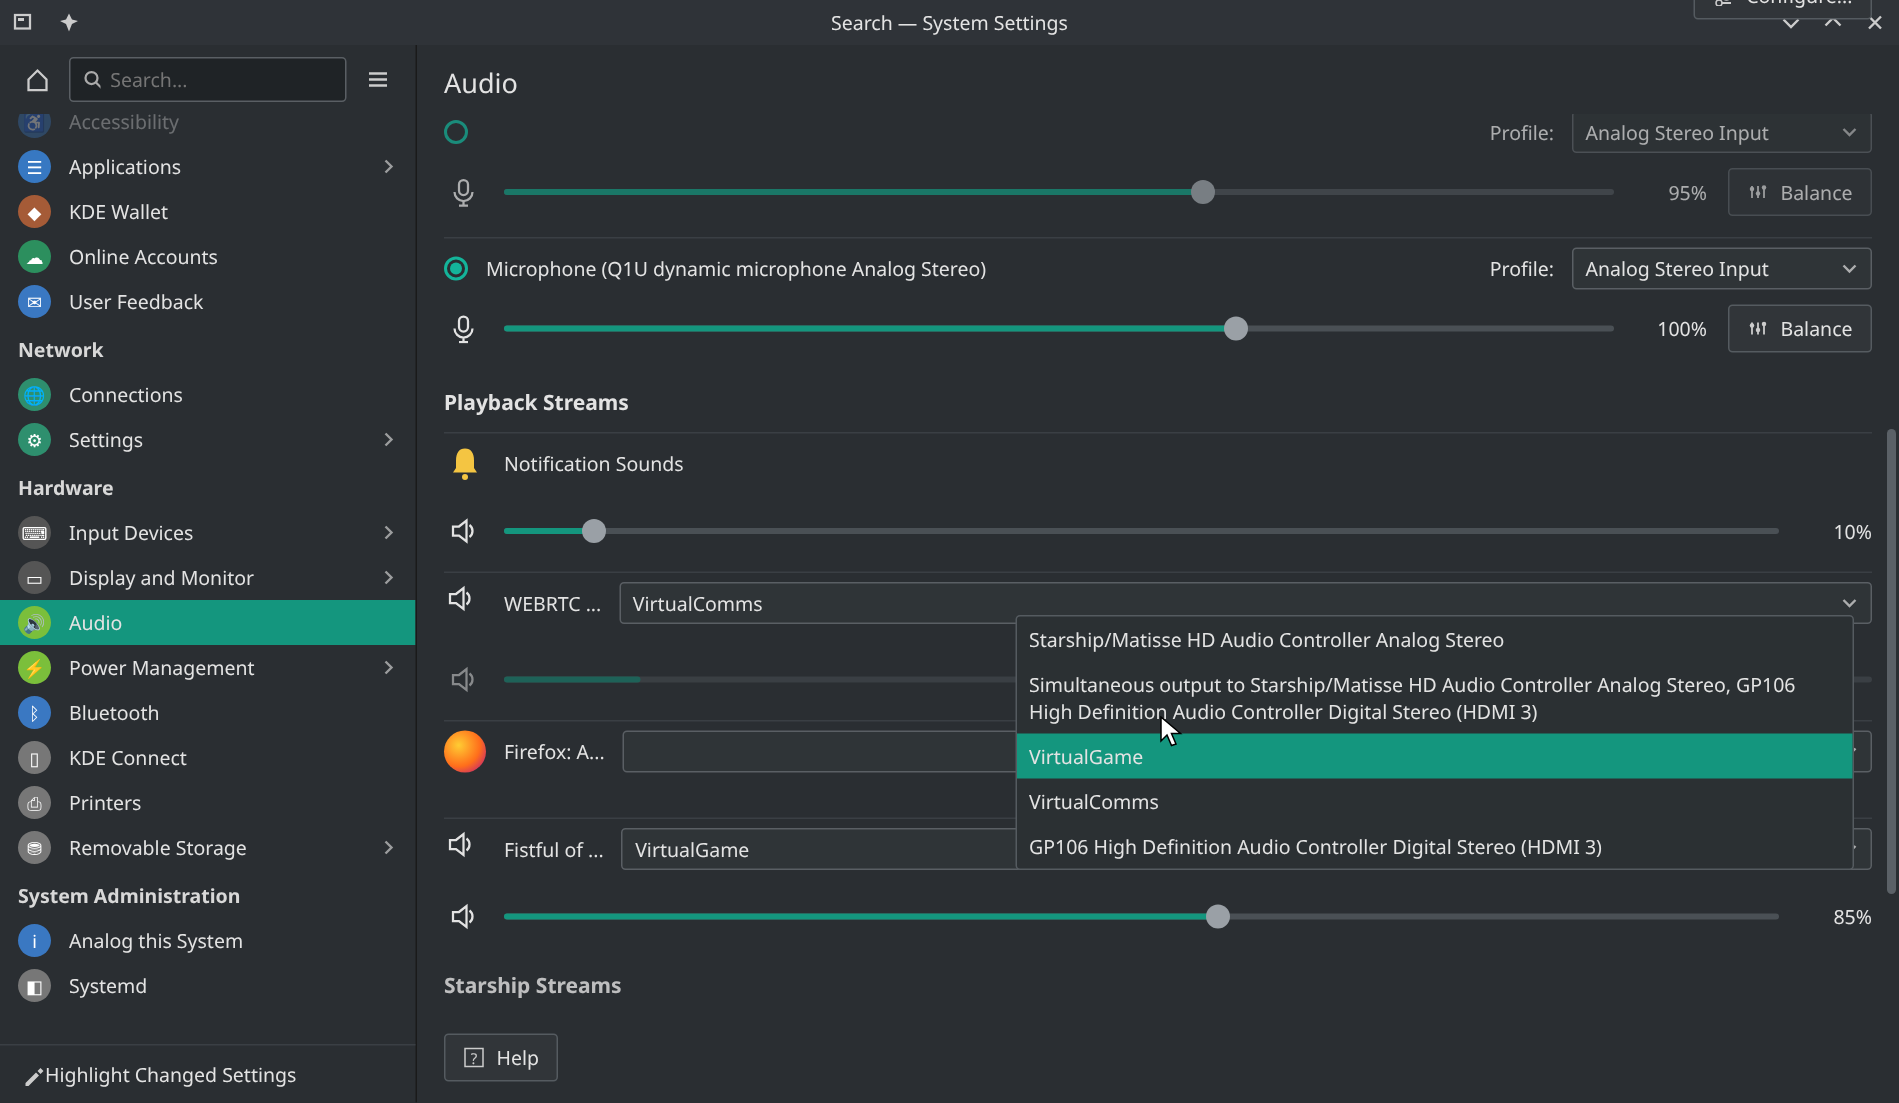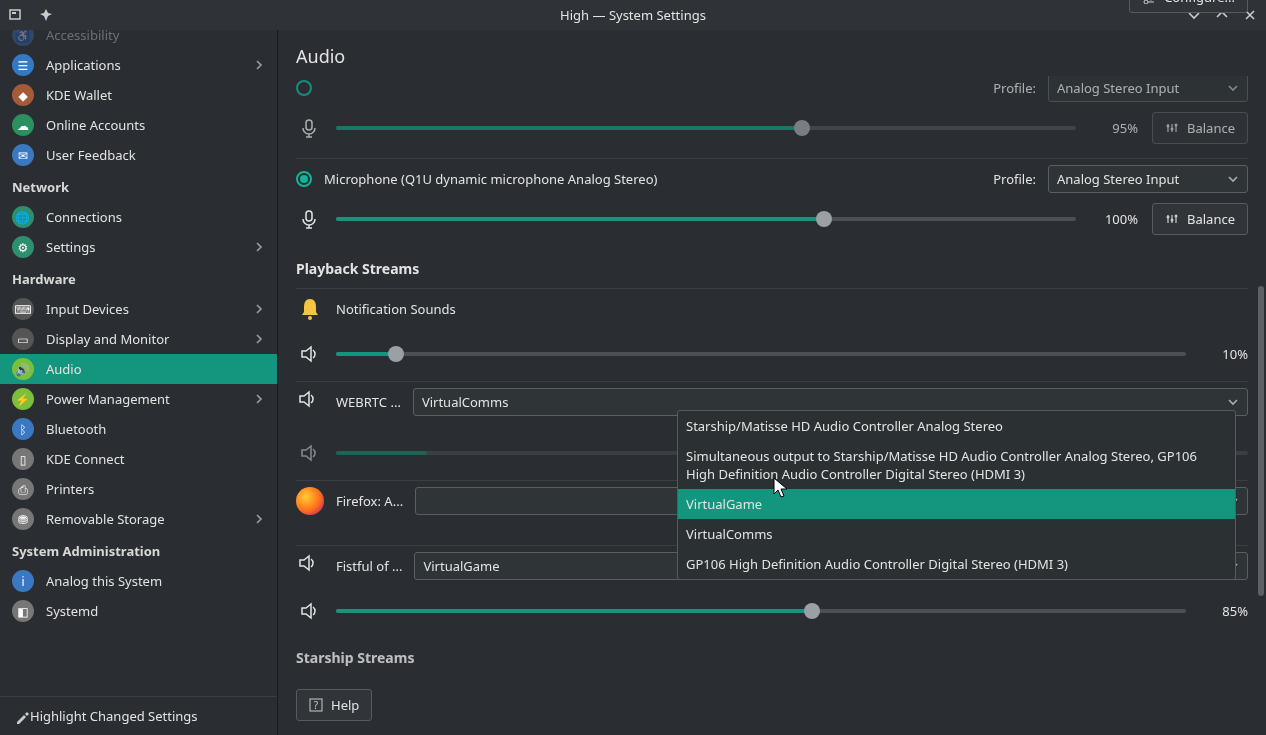--- a/index.html
+++ b/index.html
@@ -87,21 +87,21 @@
           <rect x="2" y="3" width="10" height="9" fill="none" stroke="#ccc" stroke-width="1.5"></rect>
           <rect x="4" y="5" width="4" height="2" fill="#ccc"></rect>
         </svg>
       </span>
     <span class="tb-btn">
         <svg width="14" height="14">
           <path d="M7 1 L9 5 L13 6 L9 8 L7 13 L5 8 L1 6 L5 5 Z" fill="#ccc"></path>
         </svg>
       </span>
   </div>
-  <div class="tb-title">High — System Settings</div>
+  <div class="tb-title">Search — System Settings</div>
   <div class="tb-win">
     <span class="tb-btn">
         <svg width="14" height="14">
           <path d="M2 5 L7 10 L12 5" fill="none" stroke="#ccc" stroke-width="1.6"></path>
         </svg>
       </span>
     <span class="tb-btn">
         <svg width="14" height="14">
           <path d="M2 9 L7 4 L12 9" fill="none" stroke="#ccc" stroke-width="1.6"></path>
         </svg>
@@ -110,20 +110,39 @@
         <svg width="14" height="14">
           <path d="M3 3 L11 11 M11 3 L3 11" stroke="#ccc" stroke-width="1.6"></path>
         </svg>
       </span>
   </div>
 </div>
 
 <div class="main">
 
   <div class="sidebar">
+    <div class="sidebar-top">
+      <div class="home-btn">
+          <svg width="18" height="18">
+            <path d="M3 9 L9 3 L15 9 L15 16 L3 16 Z" fill="none" stroke="#ccc" stroke-width="1.5"></path>
+          </svg>
+        </div>
+      <div class="search-box">
+        <svg width="14" height="14">
+            <circle cx="6" cy="6" r="4" fill="none" stroke="#aaa" stroke-width="1.5"></circle>
+            <path d="M9 9 L13 13" stroke="#aaa" stroke-width="1.5"></path>
+          </svg>
+        <input type="text" placeholder="Search..." style="">
+      </div>
+      <div class="hamburger">
+          <svg width="18" height="18">
+            <path d="M3 5 H15 M3 9 H15 M3 13 H15" stroke="#ccc" stroke-width="1.8"></path>
+          </svg>
+        </div>
+    </div>
 
     <div class="side-scroll">
       <div class="side-item" style="opacity:.35; margin-top:-10px;">
         <span class="icon-slot">
             <span class="icon-circle" style="background:#3a78c2;">♿</span>
           </span>
         <span>Accessibility</span>
       </div>
       <div id="sb-top">
           <div class="side-item">

